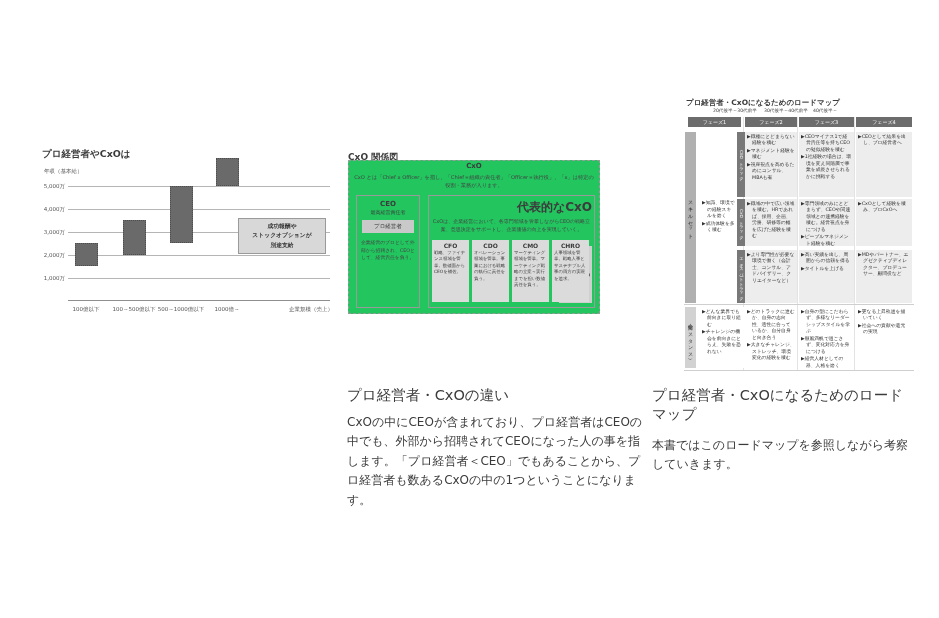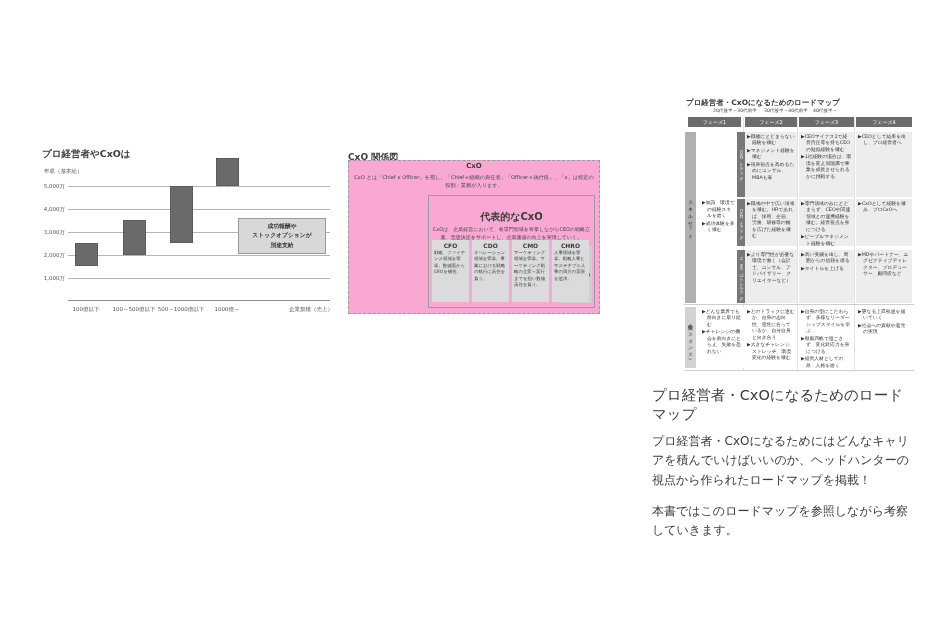--- a/index.html
+++ b/index.html
@@ -16,30 +16,30 @@
   .gl{position:absolute;left:0;width:100%;height:1px;background:#b5b5b5}
   .yt{position:absolute;left:-3px;transform:translate(-100%,-50%);font-size:5.5px;color:#555;white-space:nowrap}
   .bar{position:absolute;background:#6a6a6a;border:1px dotted #4d4d4d}
   .xl{position:absolute;top:150px;transform:translateX(-50%);font-size:5.5px;color:#555;white-space:nowrap}
   .anno{position:absolute;background:#d8d8d8;border:1px solid #9a9a9a;font-size:5.8px;font-weight:bold;color:#333;
         display:flex;flex-direction:column;align-items:center;justify-content:center;line-height:1.6;text-align:center}
 
   
   #diagram-panel{left:346px;top:148px;width:258px;height:172px}
   .dg-title{position:absolute;left:2px;top:3px;font-size:9px;font-weight:bold;white-space:nowrap}
-  .dg-box{position:absolute;left:2px;top:12px;width:252px;height:154px;border:1px dashed #9a9a9a;background:#f9a8d4}
+  .dg-box{position:absolute;left:2px;top:12px;width:252px;height:154px;border:1px dashed #9a9a9a;background:#22c55e}
   .dg-cxo-label{position:absolute;top:1px;left:0;right:0;text-align:center;font-size:7px;font-weight:bold}
   .dg-intro{position:absolute;top:12px;left:5px;right:5px;text-align:center;font-size:5.2px;line-height:1.55;color:#444}
   .dg-ceo{position:absolute;left:7px;top:34px;width:64px;height:113px;border:1px solid #9a9a9a;text-align:center;padding:2px}
   .dg-ceo-t{font-size:7px;font-weight:bold;margin-top:2px}
   .dg-ceo-s{font-size:5px;margin-top:1px}
   .dg-ceo-badge{margin:5px auto 0;width:52px;background:#c9c9c9;font-size:5.5px;padding:3px 0;color:#2e2e2e}
   .dg-ceo-d{margin-top:6px;font-size:4.8px;text-align:left;line-height:1.6;padding:0 2px;color:#444}
   .dg-right{position:absolute;left:79px;top:34px;width:167px;height:113px;border:1px solid #9a9a9a;padding:2px}
-  .dg-r-t{font-size:10px;font-weight:bold;text-align:center;margin-top:12px}
+  .dg-r-t{font-size:12px;font-weight:bold;text-align:right;margin-top:1px}
   .dg-r-d{font-size:5px;text-align:center;line-height:1.5;margin-top:2px;color:#444}
   #dg-cards{position:absolute;left:3px;top:44px;width:160px;height:66px}
   .dg-card{position:absolute;top:0;width:37px;height:62px;background:#dbdbdb;padding:2px;font-size:4.4px;color:#3a3a3a;z-index:1}
   .dg-card-t{font-weight:bold;font-size:6px;text-align:center}
   .dg-card-d{margin-top:1px;line-height:1.45}
   .dg-stack{left:127px;top:6px;width:33px;height:57px;background:#cfcfcf;z-index:0;display:flex;align-items:center;
             justify-content:flex-end;padding-right:2px;font-size:6px;font-weight:bold}
 
   
   #roadmap-panel{left:682px;top:96px;width:232px;height:280px}
@@ -103,20 +103,26 @@
           <div>別途支給</div>
         </div>
       </div>
   </div>
 
   <div class="panel" id="diagram-panel">
     <div class="dg-title">CxO 関係図</div>
     <div class="dg-box">
       <div class="dg-cxo-label">CxO</div>
       <div class="dg-intro">CxO とは「Chief x Officer」を指し、「Chief＝組織の責任者」「Officer＝執行役」、「x」は特定の役割・業務が入ります。</div>
+      <div class="dg-ceo">
+        <div class="dg-ceo-t">CEO</div>
+        <div class="dg-ceo-s">最高経営責任者</div>
+        <div class="dg-ceo-badge">プロ経営者</div>
+        <div class="dg-ceo-d">企業経営のプロとして外部から招聘され、CEOとして、経営責任を負う。</div>
+      </div>
       <div class="dg-right">
         <div class="dg-r-t">代表的なCxO</div>
         <div class="dg-r-d">CxOは、企業経営において、各専門領域を管掌しながらCEOの戦略立案、意思決定をサポートし、企業価値の向上を実現していく。</div>
         <div id="dg-cards">
             <div class="dg-card dg-stack">CDO</div>
             <div class="dg-card" style="left: 0px;">
               <div class="dg-card-t">CFO</div>
               <div class="dg-card-d">戦略、ファイナンス領域を管掌。数値面からCEOを補佐。</div>
             </div>
             <div class="dg-card" style="left: 40px;">
@@ -207,19 +213,22 @@
         </div>
         <div class="rm-cell white" style="left: 174px; top: 211px; width: 56px; height: 61px;">
           <div class="rm-b">▶更なる上昇軌道を描いていく</div>
           <div class="rm-b">▶社会への貢献や還元の実現</div>
         </div>
       </div>
   </div>
 
   <div class="section" id="sec-left">
   </div>
+  <div class="section" id="sec-mid">
+    <div class="sec-title">プロ経営者・CxOの違い</div>
+    <div class="sec-body">CxOの中にCEOが含まれており、プロ経営者はCEOの中でも、外部から招聘されてCEOになった人の事を指します。「プロ経営者＜CEO」でもあることから、プロ経営者も数あるCxOの中の1つということになります。</div>
+  </div>
   <div class="section" id="sec-right">
     <div class="sec-title">プロ経営者・CxOになるためのロードマップ</div>
-    <div class="sec-body">プロ経営者・CxOになるためにはどんなキャリアを積んでいけばいいのか、ヘッドハンターの視点から作られたロードマップを掲載！</div>
     <div class="sec-body second">本書ではこのロードマップを参照しながら考察していきます。</div>
   </div>
 
 </div>
 
 </body></html>

